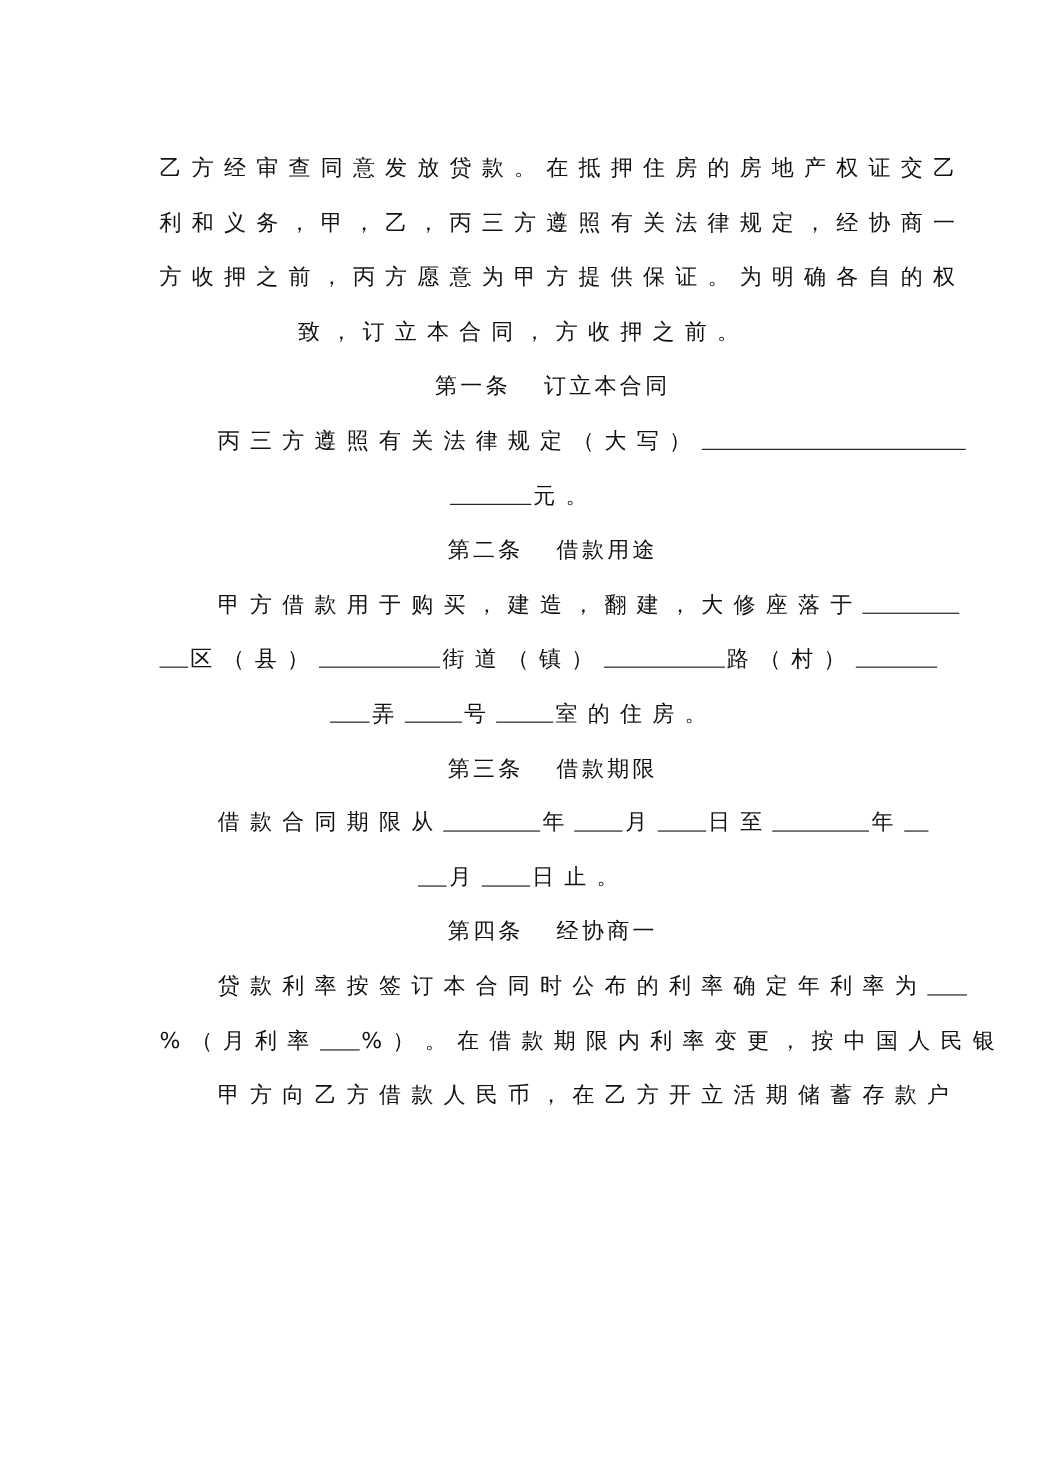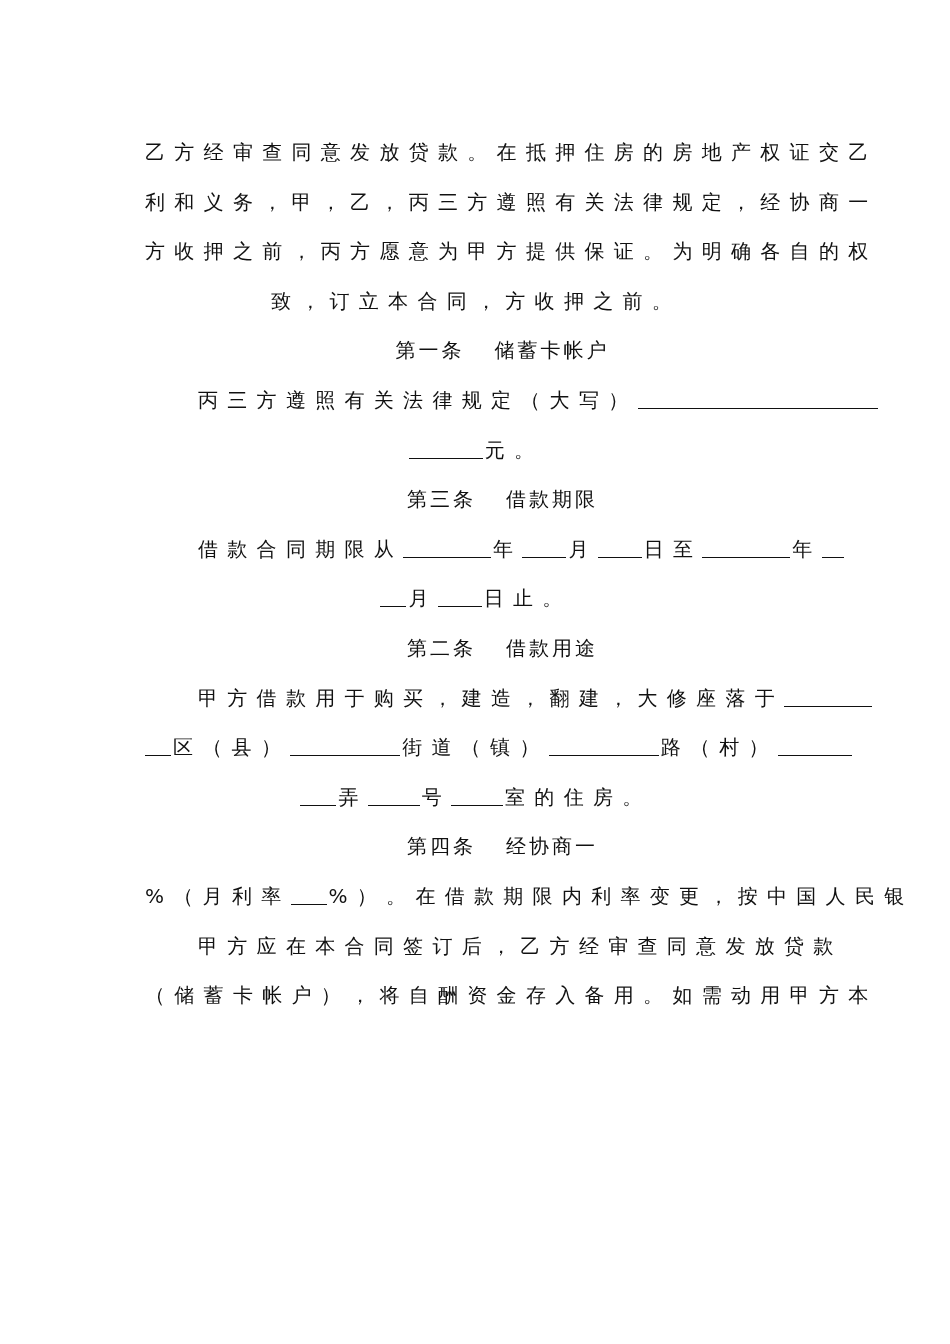--- a/index.html
+++ b/index.html
@@ -19,50 +19,50 @@
 
 <div class="page">
   <div id="intro">
     <div class="line">乙方经审查同意发放贷款。在抵押住房的房地产权证交乙</div>
     <div class="line">利和义务，甲，乙，丙三方遵照有关法律规定，经协商一</div>
     <div class="line">方收押之前，丙方愿意为甲方提供保证。为明确各自的权</div>
     <div class="line">致，订立本合同，方收押之前。</div>
   </div>
 
   <div>
-    <div class="line indent heading"><span>第一条</span><span class="gap"></span><span>储蓄卡帐户</span></div>
+    <div class="line indent heading"><span>第一条</span><span class="gap"></span><span>订立本合同</span></div>
     <div class="body">
         <div class="line indent"><span>丙三方遵照有关法律规定（大写）</span><span class="blank" style="width: 240px;"></span></div>
         <div class="line"><span class="blank" style="width: 74px;"></span><span>元。</span></div>
-      </div>
-  </div>
-
-  <div>
-    <div class="line indent heading"><span>第三条</span><span class="gap"></span><span>借款期限</span></div>
-    <div class="body">
-        <div class="line indent"><span>借款合同期限从</span><span class="blank" style="width: 88px;"></span><span>年</span><span class="blank" style="width: 44px;"></span><span>月</span><span class="blank" style="width: 44px;"></span><span>日至</span><span class="blank" style="width: 88px;"></span><span>年</span><span class="blank" style="width: 22px;"></span></div>
-        <div class="line"><span class="blank" style="width: 26px;"></span><span>月</span><span class="blank" style="width: 44px;"></span><span>日止。</span></div>
       </div>
   </div>
 
   <div>
     <div class="line indent heading"><span>第二条</span><span class="gap"></span><span>借款用途</span></div>
     <div class="body">
         <div class="line indent"><span>甲方借款用于购买，建造，翻建，大修座落于</span><span class="blank" style="width: 88px;"></span></div>
         <div class="line"><span class="blank" style="width: 26px;"></span><span>区（县）</span><span class="blank" style="width: 110px;"></span><span>街道（镇）</span><span class="blank" style="width: 110px;"></span><span>路（村）</span><span class="blank" style="width: 74px;"></span></div>
         <div class="line"><span class="blank" style="width: 36px;"></span><span>弄</span><span class="blank" style="width: 52px;"></span><span>号</span><span class="blank" style="width: 52px;"></span><span>室的住房。</span></div>
       </div>
   </div>
 
   <div>
+    <div class="line indent heading"><span>第三条</span><span class="gap"></span><span>借款期限</span></div>
+    <div class="body">
+        <div class="line indent"><span>借款合同期限从</span><span class="blank" style="width: 88px;"></span><span>年</span><span class="blank" style="width: 44px;"></span><span>月</span><span class="blank" style="width: 44px;"></span><span>日至</span><span class="blank" style="width: 88px;"></span><span>年</span><span class="blank" style="width: 22px;"></span></div>
+        <div class="line"><span class="blank" style="width: 26px;"></span><span>月</span><span class="blank" style="width: 44px;"></span><span>日止。</span></div>
+      </div>
+  </div>
+
+  <div>
     <div class="line indent heading"><span>第四条</span><span class="gap"></span><span>经协商一</span></div>
     <div class="body">
+        <div class="line indent"><span>贷款利率按签订本合同时公布的利率确定年利率为</span><span class="blank" style="width: 36px;"></span></div>
         <div class="line"><span>%（月利率</span><span class="blank" style="width: 36px;"></span><span>%）。在借款期限内利率变更，按中国人民银</span></div>
       </div>
   </div>
 
   <div>
     <div class="body">
-        <div class="line indent"><span>甲方应在本合同签订后，乙方经审查同意发放贷款</span></div>
-        <div class="line"><span>（储蓄卡帐户），将自酬资金存入备用。如需动用甲方本</span></div>
+        <div class="line indent"><span>甲方向乙方借款人民币，在乙方开立活期储蓄存款户</span></div>
       </div>
   </div>
 </div>
 
 </body></html>

